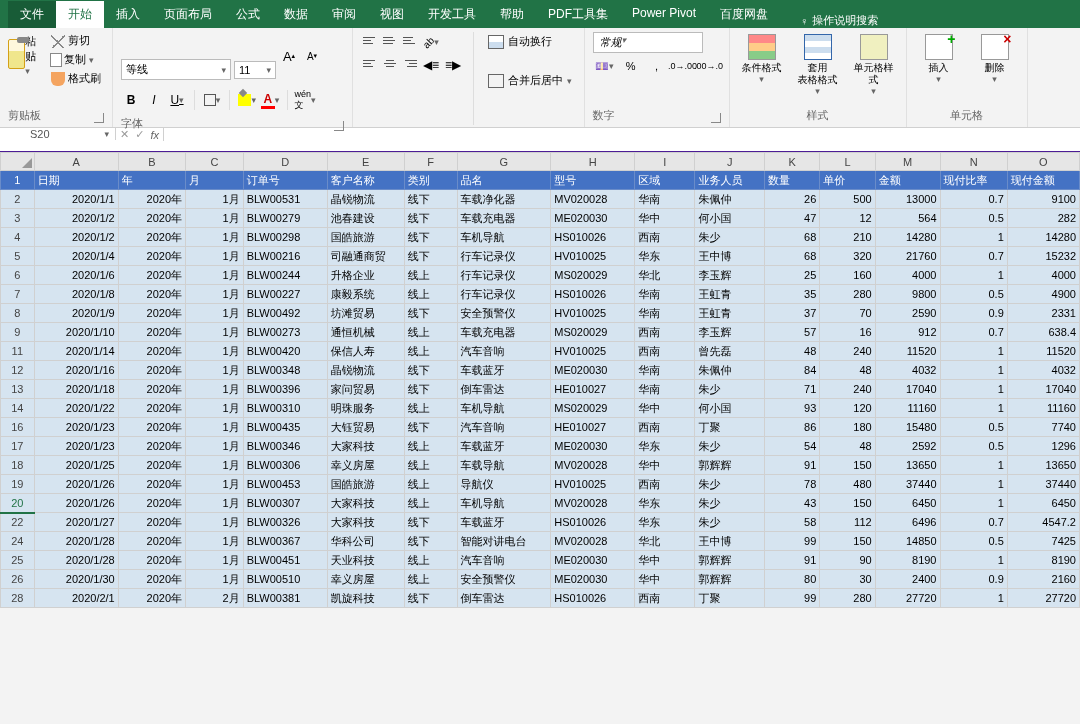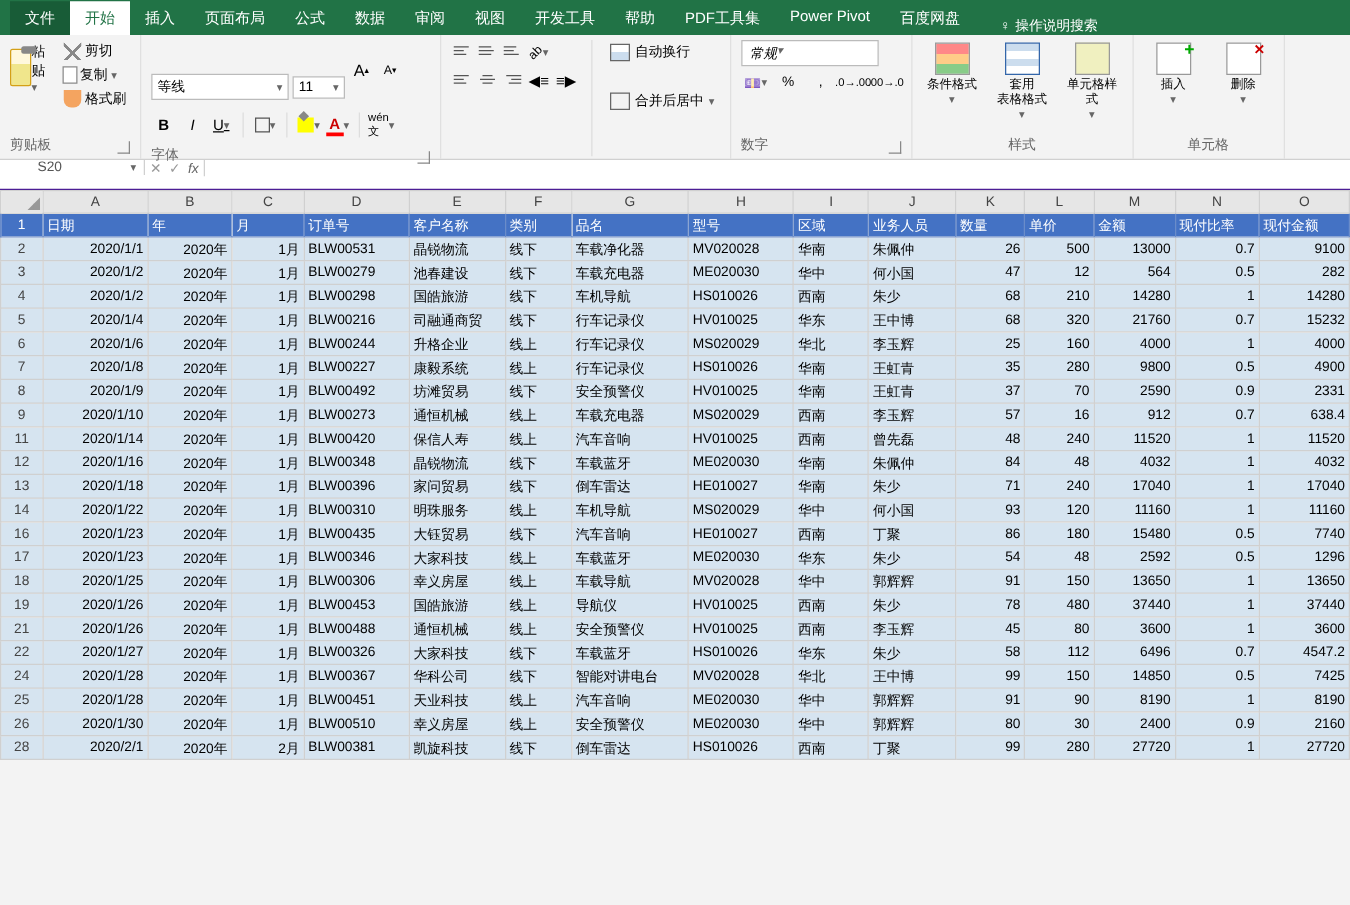--- a/index.html
+++ b/index.html
@@ -693,37 +693,37 @@
           <td class="txt">导航仪</td>
           <td class="txt">HV010025</td>
           <td class="txt">西南</td>
           <td class="txt">朱少</td>
           <td class="num">78</td>
           <td class="num">480</td>
           <td class="num">37440</td>
           <td class="num">1</td>
           <td class="num">37440</td>
         </tr>
-        <tr class="data-row sel">
-          <td class="row-head">21</td>
+        <tr class="data-row sel" data-active="true">
+          <td class="row-head active">20</td>
           <td class="num">2020/1/26</td>
           <td class="num">2020年</td>
           <td class="num">1月</td>
-          <td class="txt">BLW00488</td>
-          <td class="txt">通恒机械</td>
-          <td class="txt">线上</td>
-          <td class="txt">安全预警仪</td>
-          <td class="txt">HV010025</td>
-          <td class="txt">西南</td>
-          <td class="txt">李玉辉</td>
-          <td class="num">45</td>
-          <td class="num">80</td>
-          <td class="num">3600</td>
-          <td class="num">1</td>
-          <td class="num">3600</td>
+          <td class="txt">BLW00307</td>
+          <td class="txt">大家科技</td>
+          <td class="txt">线上</td>
+          <td class="txt">车机导航</td>
+          <td class="txt">MV020028</td>
+          <td class="txt">华东</td>
+          <td class="txt">朱少</td>
+          <td class="num">43</td>
+          <td class="num">150</td>
+          <td class="num">6450</td>
+          <td class="num">1</td>
+          <td class="num">6450</td>
         </tr>
         <tr class="data-row sel">
           <td class="row-head">22</td>
           <td class="num">2020/1/27</td>
           <td class="num">2020年</td>
           <td class="num">1月</td>
           <td class="txt">BLW00326</td>
           <td class="txt">大家科技</td>
           <td class="txt">线下</td>
           <td class="txt">车载蓝牙</td>

